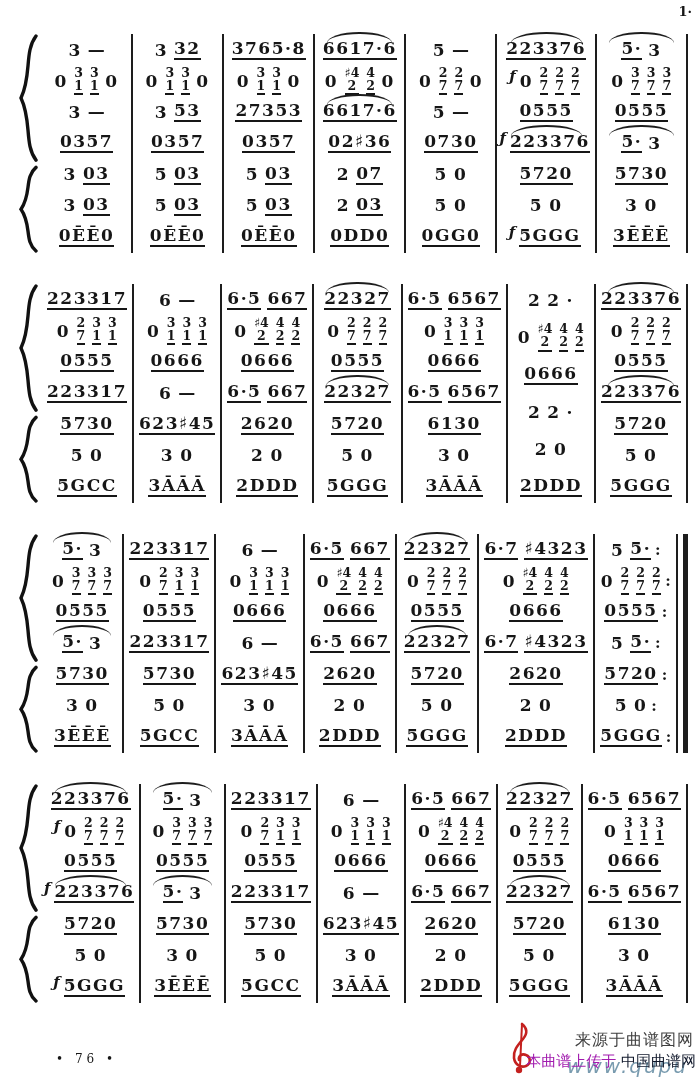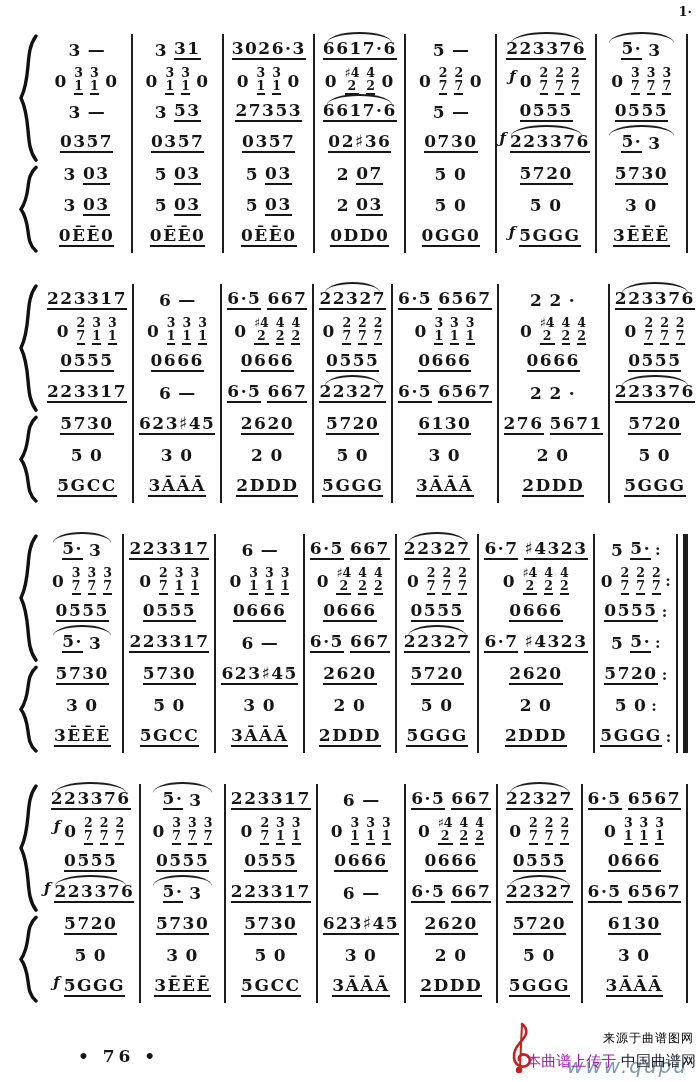--- a/index.html
+++ b/index.html
@@ -23,25 +23,25 @@
     border-top:2px solid #1d1d1d;border-radius:50% 50% 0 0 / 100% 100% 0 0;
   }
   .tok{font-weight:bold;font-size:17px;line-height:1;letter-spacing:1.5px;margin:0 3px;white-space:nowrap;}
   .tok.u{border-bottom:2px solid #161616;padding-bottom:1px;}
   .tok.dash{letter-spacing:0;}
   .chord{display:inline-flex;flex-direction:column;align-items:center;
          font-weight:bold;font-size:12.5px;line-height:1.02;letter-spacing:0;margin:0 3.5px;}
   .chord.u{border-bottom:2px solid #161616;padding-bottom:1px;}
   .dyn{font-style:italic;font-weight:bold;font-size:15px;margin-right:1px;transform:translateY(-5px);display:inline-block;}
   .rep{font-weight:bold;font-size:15px;margin:0 1px;}
-  .footer-page{position:absolute;left:78px;bottom:16px;font-weight:bold;font-size:17px;letter-spacing:4px;}
+  .footer-page{position:absolute;left:56px;bottom:16px;font-weight:normal;font-size:12px;letter-spacing:4px;}
   .wm{position:absolute;right:4px;bottom:4px;width:215px;height:58px;
       font-family:"DejaVu Sans",sans-serif;}
   .wm-clef{position:absolute;left:28px;top:2px;}
-  .wm-line1{position:absolute;right:2px;top:10px;color:#000000;font-size:12px;letter-spacing:1px;}
+  .wm-line1{position:absolute;right:2px;top:10px;color:#404040;font-size:16px;letter-spacing:1px;}
   .wm-line2{position:absolute;right:0px;top:32px;font-size:15px;white-space:nowrap;}
   .wm-line2 .black{color:#a21caf;}
   .wm-line2 .red{color:#0f172a;font-weight:normal;}
   .wm-url{position:absolute;right:8px;top:34px;color:#0c4a6e;font-size:20px;
           font-style:italic;opacity:.55;letter-spacing:2px;}
 </style>
 </head>
 <body>
 
 <div class="page-marker">1·</div>
@@ -87,21 +87,21 @@
             <span class="tok">3</span>
             <span class="tok u">03</span>
           </div>
           <div class="cellrow">
             <span class="tok u">0ĒĒ0</span>
           </div>
         </div>
         <div class="measure">
           <div class="cellrow">
             <span class="tok">3</span>
-            <span class="tok u">31</span>
+            <span class="tok u">32</span>
           </div>
           <div class="cellrow">
             <span class="tok">0</span>
             <span class="chord u">
               <span>3</span>
               <span>1</span>
             </span>
             <span class="chord u">
               <span>3</span>
               <span>1</span>
@@ -122,21 +122,21 @@
           <div class="cellrow">
             <span class="tok">5</span>
             <span class="tok u">03</span>
           </div>
           <div class="cellrow">
             <span class="tok u">0ĒĒ0</span>
           </div>
         </div>
         <div class="measure">
           <div class="cellrow">
-            <span class="tok u">3026·3</span>
+            <span class="tok u">3765·8</span>
           </div>
           <div class="cellrow">
             <span class="tok">0</span>
             <span class="chord u">
               <span>3</span>
               <span>1</span>
             </span>
             <span class="chord u">
               <span>3</span>
               <span>1</span>
@@ -526,24 +526,20 @@
               <span>2</span>
             </span>
           </div>
           <div class="cellrow">
             <span class="tok u">0666</span>
           </div>
           <div class="cellrow">
             <span class="tok">2</span>
             <span class="tok">2</span>
             <span class="tok">·</span>
-          </div>
-          <div class="cellrow">
-            <span class="tok u">276</span>
-            <span class="tok u">5671</span>
           </div>
           <div class="cellrow">
             <span class="tok">2</span>
             <span class="tok">0</span>
           </div>
           <div class="cellrow">
             <span class="tok u">2DDD</span>
           </div>
         </div>
         <div class="measure">

